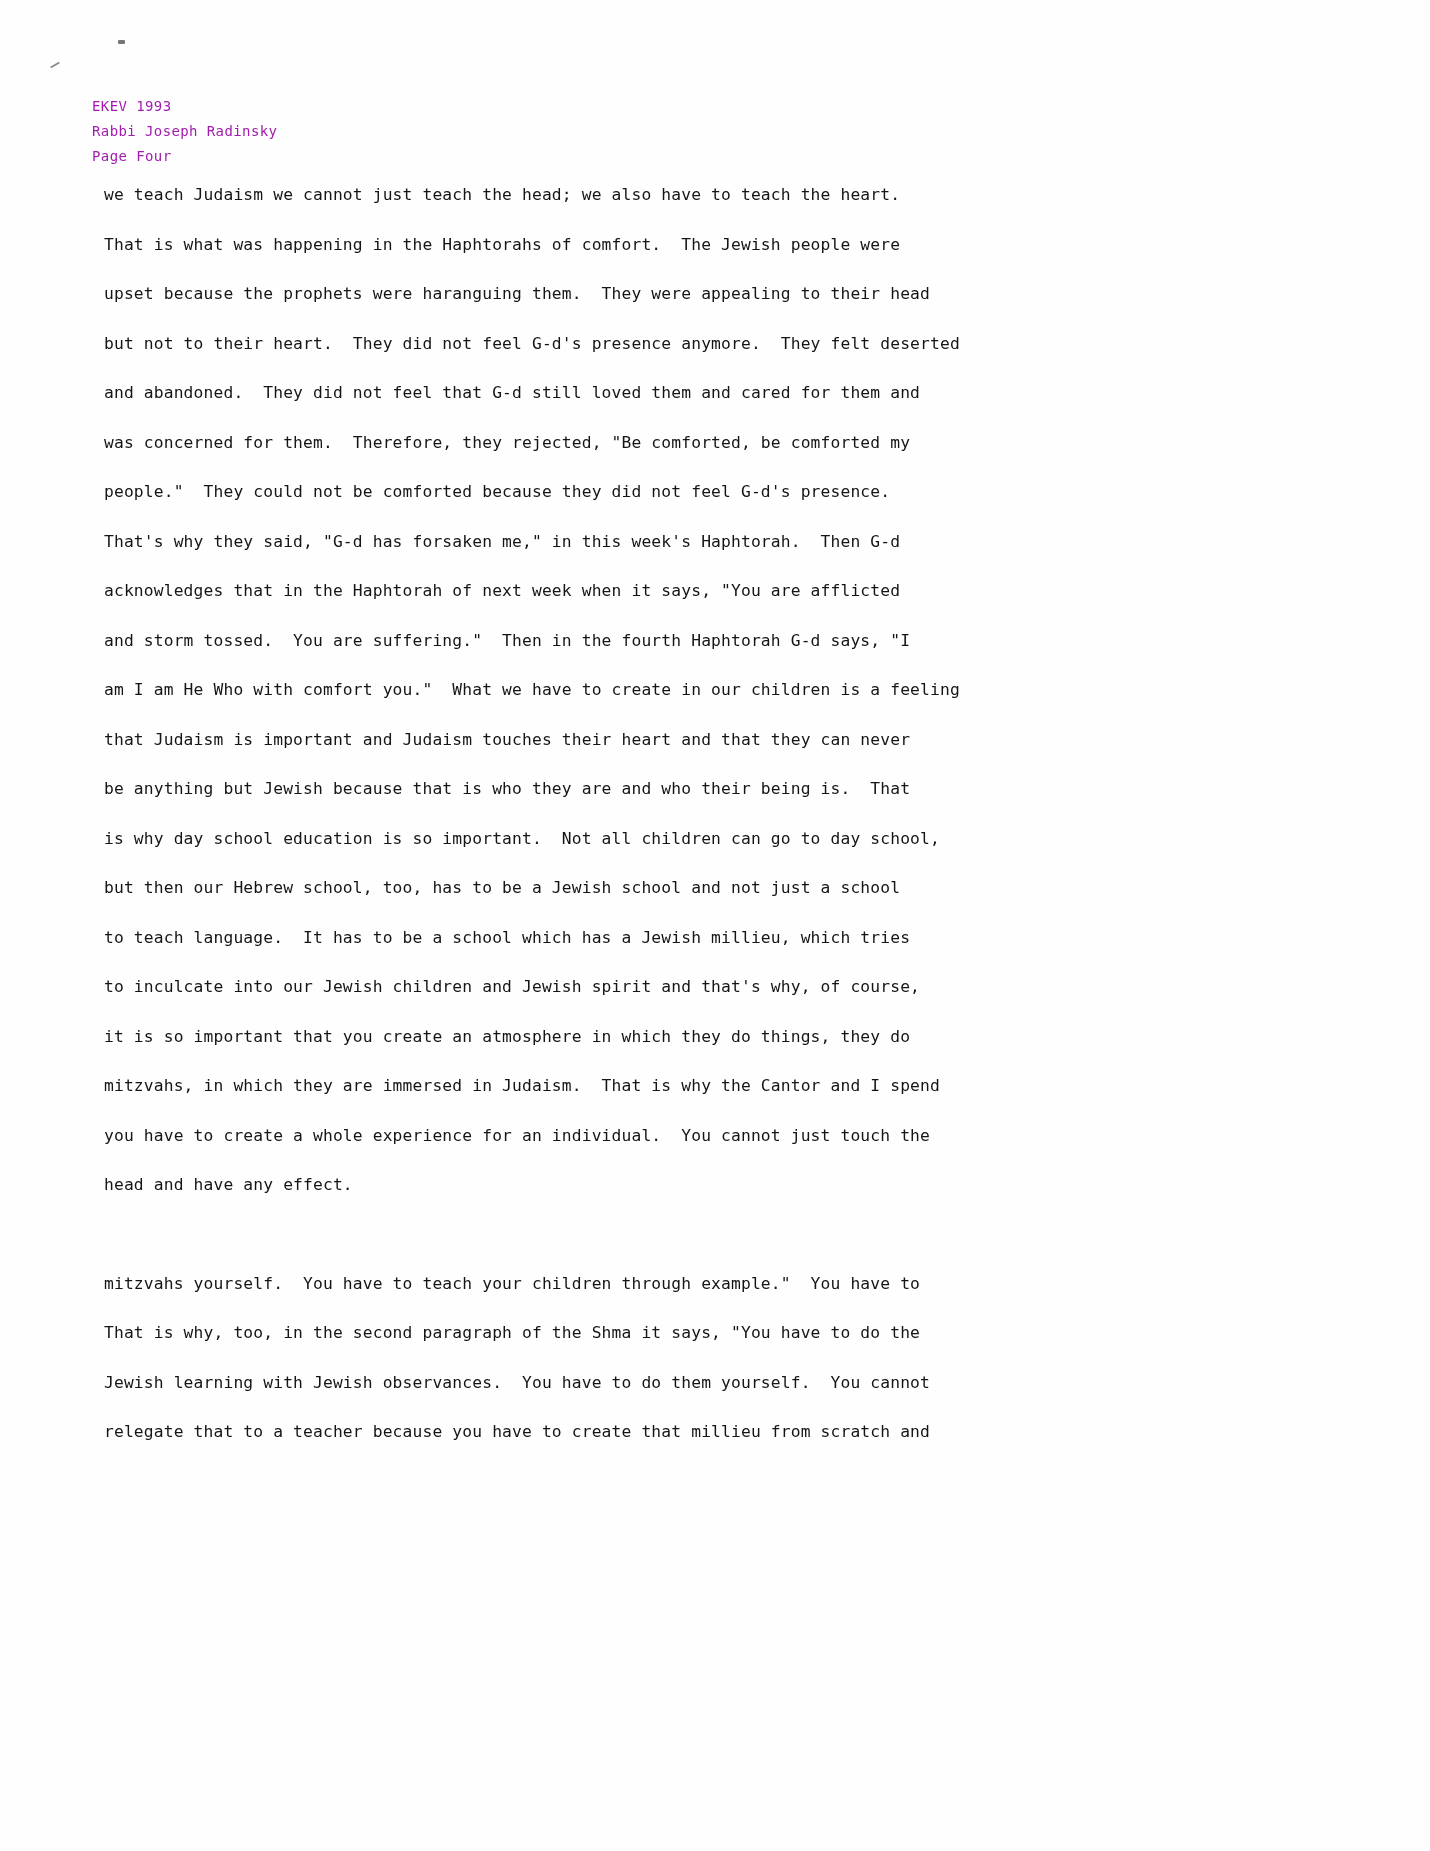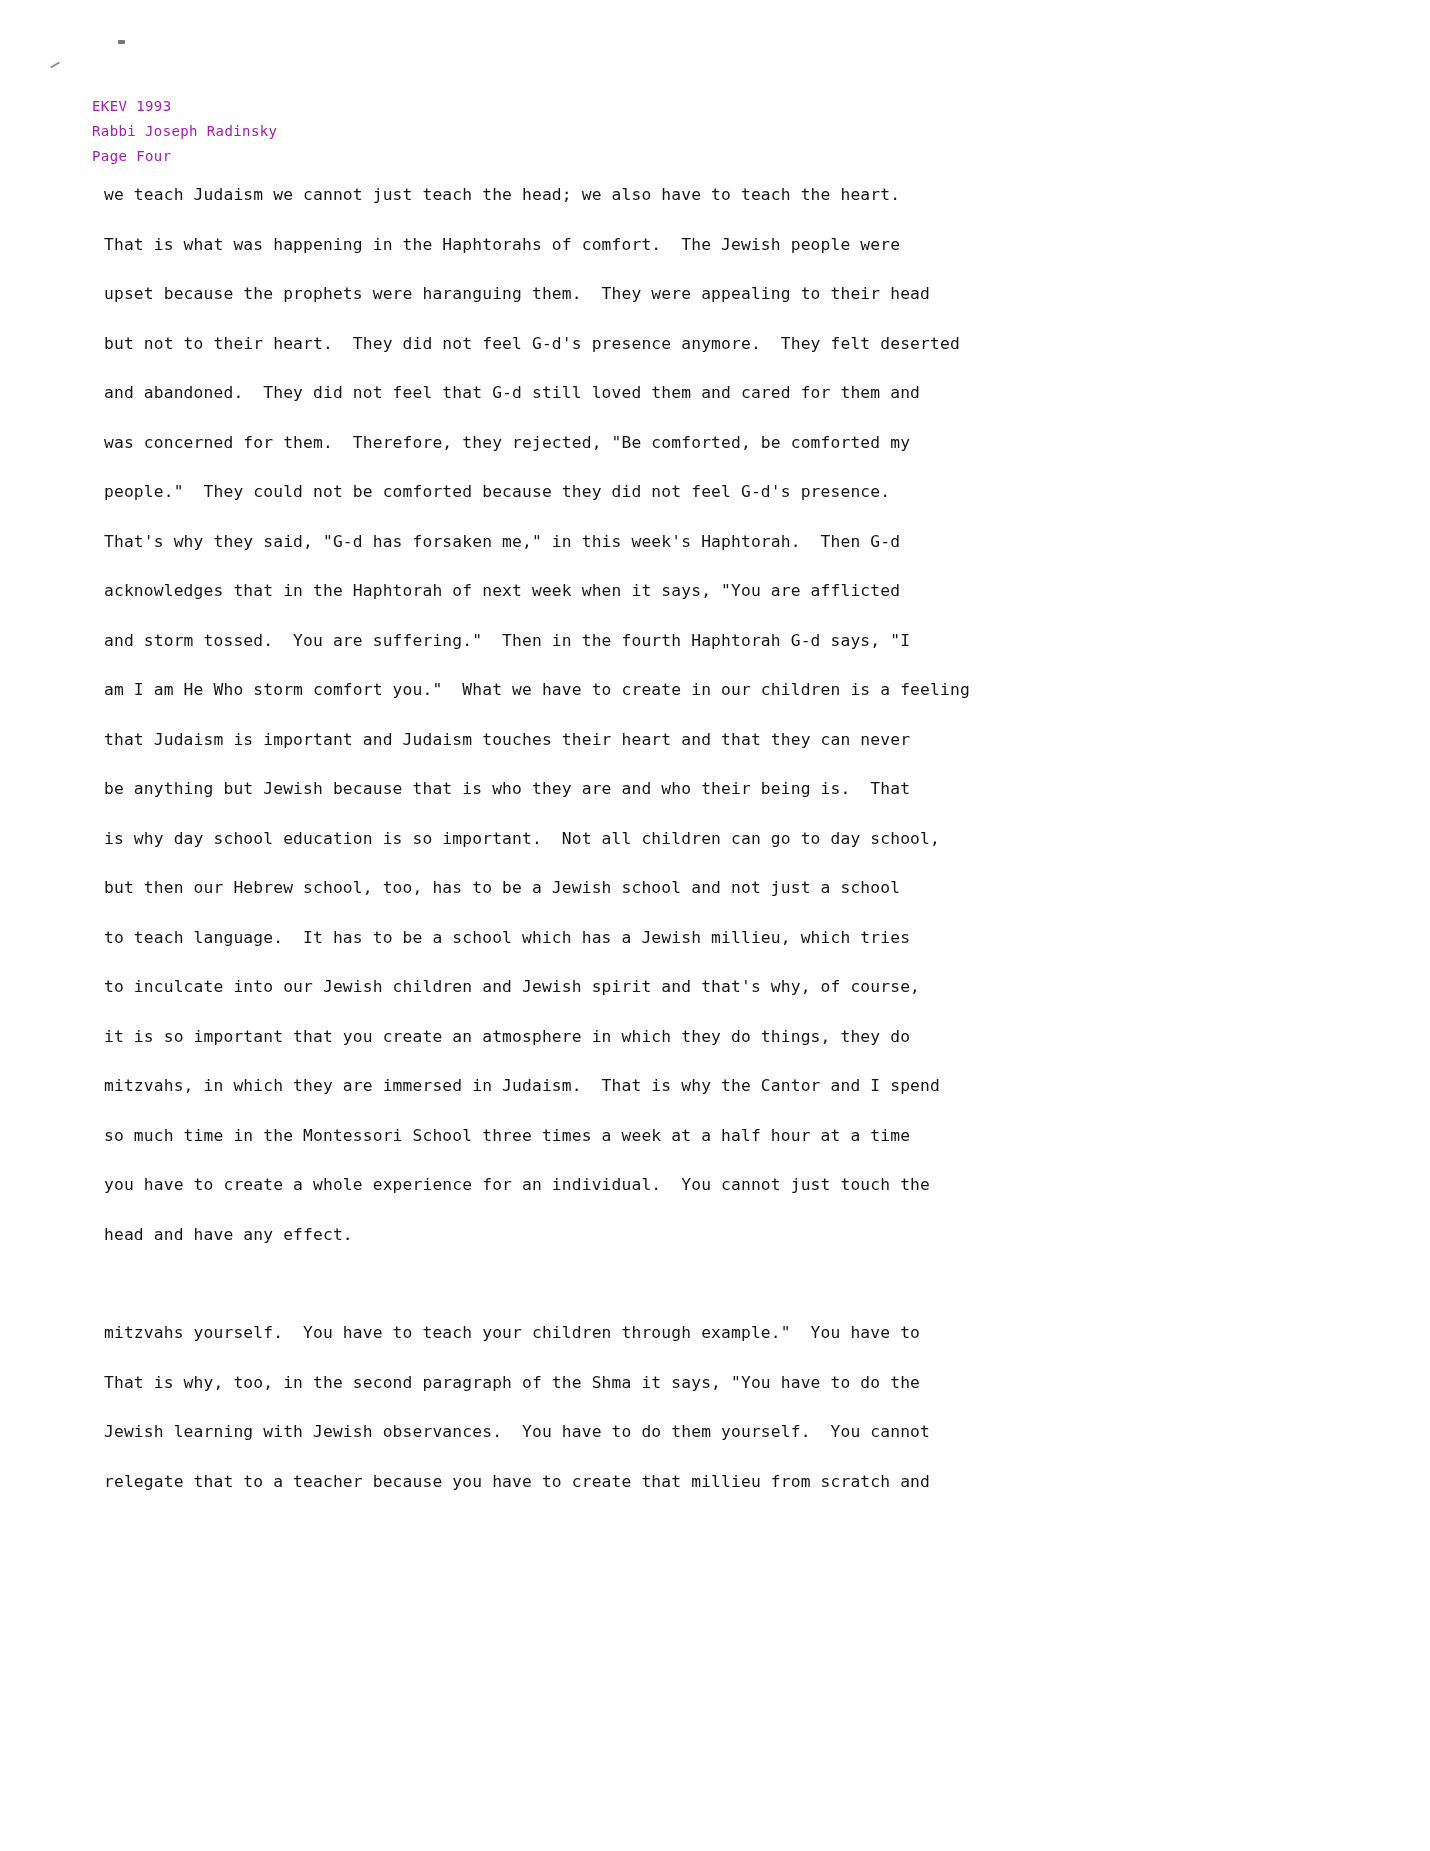--- a/index.html
+++ b/index.html
@@ -95,30 +95,29 @@
       <span class="ln">we teach Judaism we cannot just teach the head; we also have to teach the heart.</span>
       <span class="ln">That is what was happening in the Haphtorahs of comfort.  The Jewish people were</span>
       <span class="ln">upset because the prophets were haranguing them.  They were appealing to their head</span>
       <span class="ln">but not to their heart.  They did not feel G-d's presence anymore.  They felt deserted</span>
       <span class="ln">and abandoned.  They did not feel that G-d still loved them and cared for them and</span>
       <span class="ln">was concerned for them.  Therefore, they rejected, "Be comforted, be comforted my</span>
       <span class="ln">people."  They could not be comforted because they did not feel G-d's presence.</span>
       <span class="ln">That's why they said, "G-d has forsaken me," in this week's Haphtorah.  Then G-d</span>
       <span class="ln">acknowledges that in the Haphtorah of next week when it says, "You are afflicted</span>
       <span class="ln">and storm tossed.  You are suffering."  Then in the fourth Haphtorah G-d says, "I</span>
-      <span class="ln">am I am He Who storm comfort you."  What we have to create in our children is a feeling</span>
+      <span class="ln">am I am He Who with comfort you."  What we have to create in our children is a feeling</span>
       <span class="ln">that Judaism is important and Judaism touches their heart and that they can never</span>
       <span class="ln">be anything but Jewish because that is who they are and who their being is.  That</span>
       <span class="ln">is why day school education is so important.  Not all children can go to day school,</span>
       <span class="ln">but then our Hebrew school, too, has to be a Jewish school and not just a school</span>
       <span class="ln">to teach language.  It has to be a school which has a Jewish millieu, which tries</span>
       <span class="ln">to inculcate into our Jewish children and Jewish spirit and that's why, of course,</span>
       <span class="ln">it is so important that you create an atmosphere in which they do things, they do</span>
       <span class="ln">mitzvahs, in which they are immersed in Judaism.  That is why the Cantor and I spend</span>
-      <span class="ln">so much time in the Montessori School three times a week at a half hour at a time</span>
       <span class="ln">you have to create a whole experience for an individual.  You cannot just touch the</span>
       <span class="ln">head and have any effect.</span>
     </p>
     <p class="gap">
       <span class="ln">mitzvahs yourself.  You have to teach your children through example."  You have to</span>
       <span class="ln">That is why, too, in the second paragraph of the Shma it says, "You have to do the</span>
       <span class="ln">Jewish learning with Jewish observances.  You have to do them yourself.  You cannot</span>
       <span class="ln">relegate that to a teacher because you have to create that millieu from scratch and</span>
     </p>
   </div>

